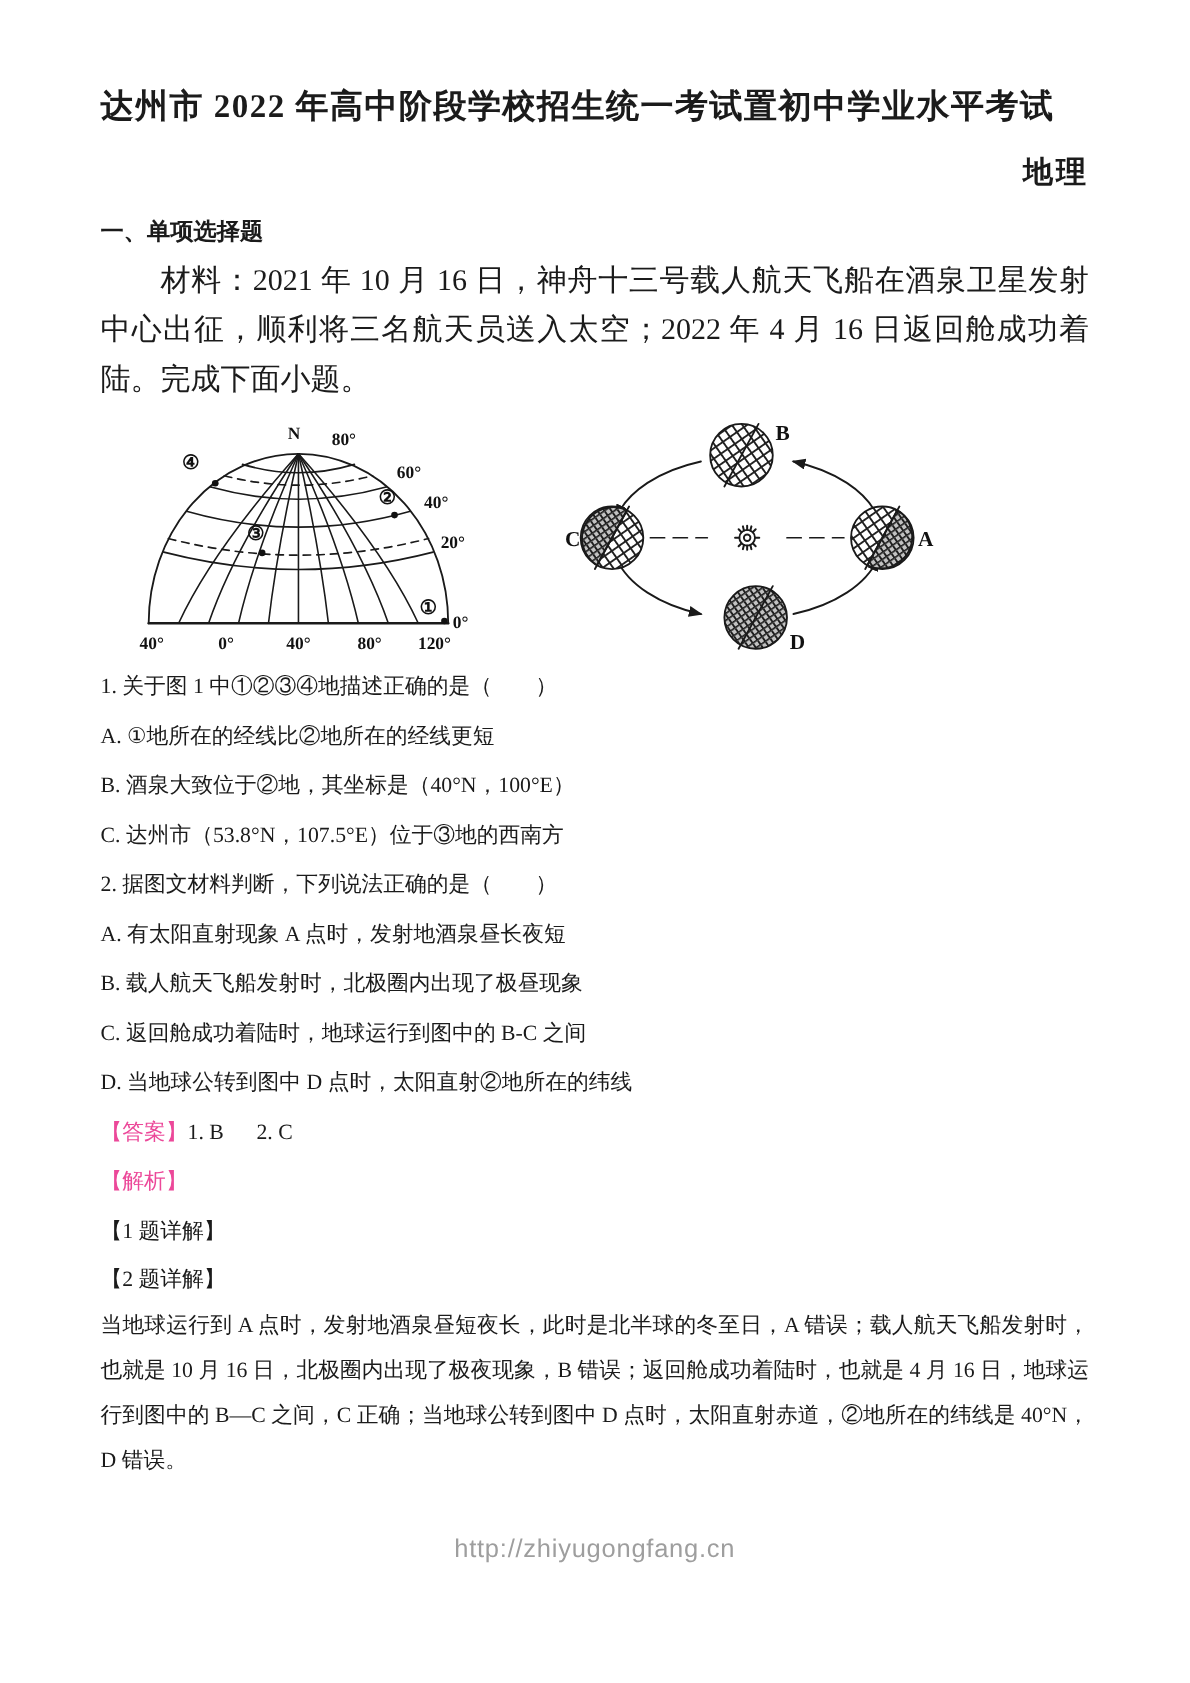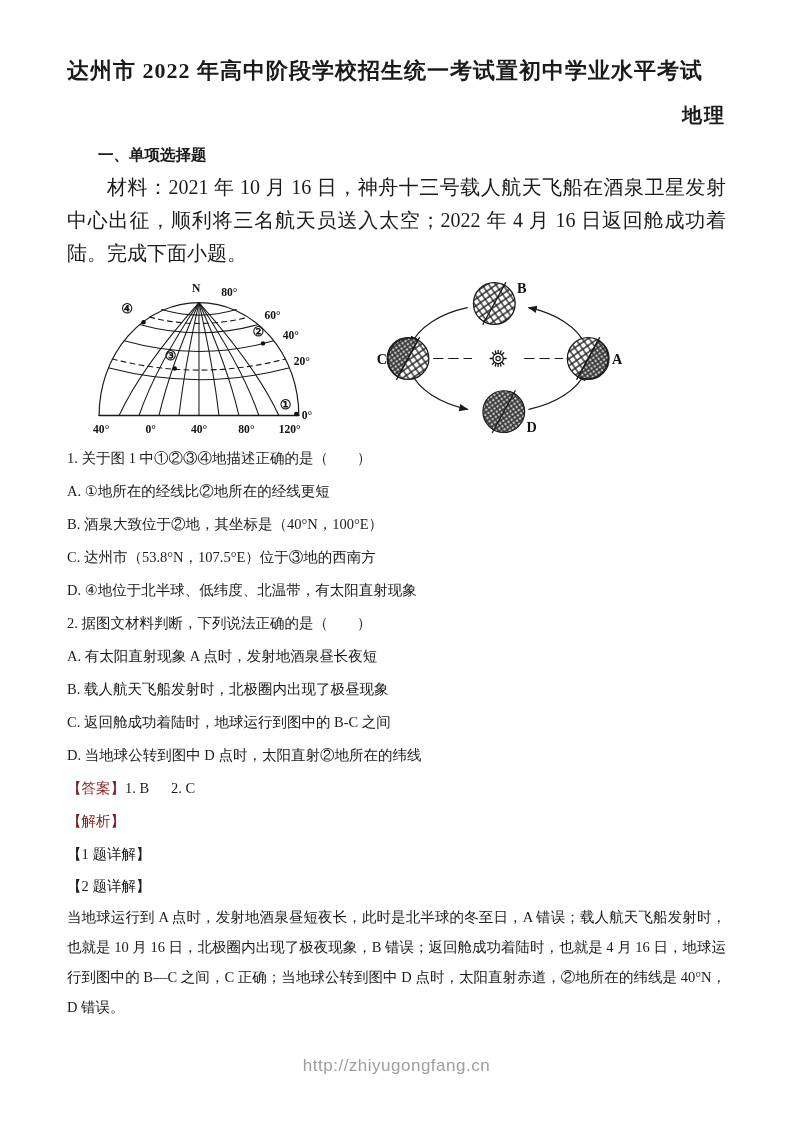--- a/index.html
+++ b/index.html
@@ -16,33 +16,33 @@
   }
   .title{
     font-size:22px;font-weight:bold;
     line-height:30px;letter-spacing:1px;
   }
   .subject{
     font-size:20px;font-weight:bold;text-align:right;
     margin-top:16px;line-height:26px;letter-spacing:2px;
   }
   .section-heading{
-    font-size:15.5px;font-weight:bold;margin-top:15px;line-height:24px;margin-left:31px;
+    font-size:15.5px;font-weight:bold;margin-top:15px;line-height:24px;
   }
   .material{
     margin:4px 0 0 0;font-size:20px;line-height:33px;
     text-indent:2em;text-align:justify;
   }
   .figures{
     display:flex;align-items:center;gap:50px;
     margin-top:4px;margin-left:18px;height:168px;
   }
   .q-line{font-size:14.5px;line-height:33px;}
   .ans-line{font-size:14.5px;line-height:33px;}
-  .blue{color:#7f1d1d;}
+  .blue{color:#ec4899;}
   .pre{white-space:pre-wrap;}
   .exp{
     margin:0;font-size:14.5px;line-height:30px;text-align:justify;
   }
   .footer{
     margin-top:34px;text-align:center;
     font-family:"Liberation Sans","DejaVu Sans",sans-serif;
     font-size:17px;color:#9e9e9e;letter-spacing:0.5px;
   }
   svg text{font-family:"Liberation Serif","DejaVu Serif",serif;}
@@ -187,21 +187,20 @@
         <text x="6" y="94">C</text>
         <text x="164" y="166">D</text>
       </g>
     </svg>
   </div>
 
   <div class="q-line">1. 关于图 1 中①②③④地描述正确的是（　　）</div>
   <div class="q-line">A. ①地所在的经线比②地所在的经线更短</div>
   <div class="q-line">B. 酒泉大致位于②地，其坐标是（40°N，100°E）</div>
   <div class="q-line">C. 达州市（53.8°N，107.5°E）位于③地的西南方</div>
-  <div class="q-line">D. ④地位于北半球、低纬度、北温带，有太阳直射现象</div>
 
   <div class="q-line">2. 据图文材料判断，下列说法正确的是（　　）</div>
   <div class="q-line">A. 有太阳直射现象 A 点时，发射地酒泉昼长夜短</div>
   <div class="q-line">B. 载人航天飞船发射时，北极圈内出现了极昼现象</div>
   <div class="q-line">C. 返回舱成功着陆时，地球运行到图中的 B-C 之间</div>
   <div class="q-line">D. 当地球公转到图中 D 点时，太阳直射②地所在的纬线</div>
 
   <div class="ans-line">
     <span class="blue">【答案】</span><span class="pre">1. B      2. C</span>
   </div>

